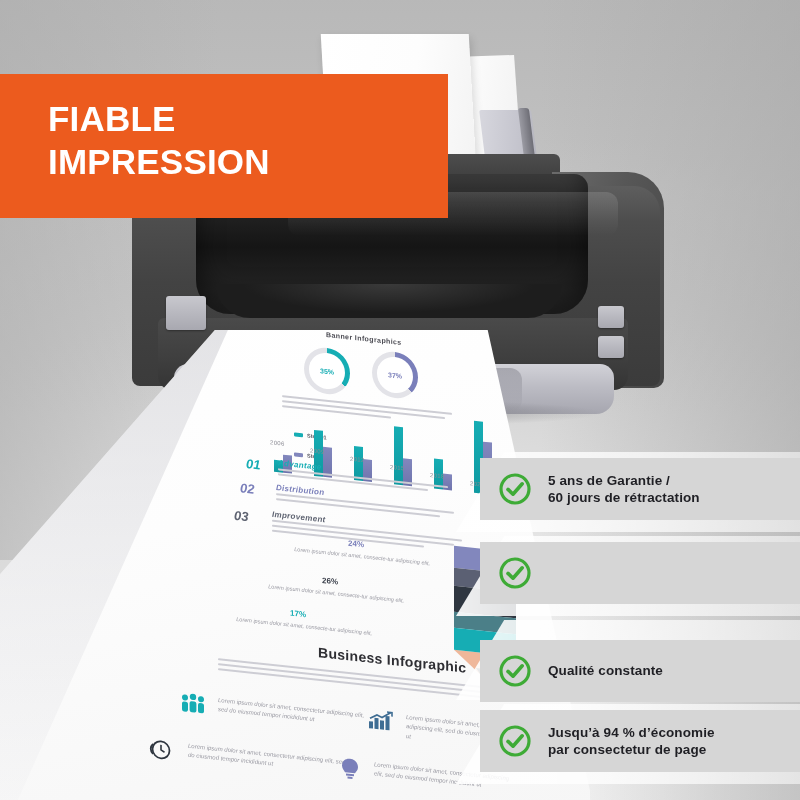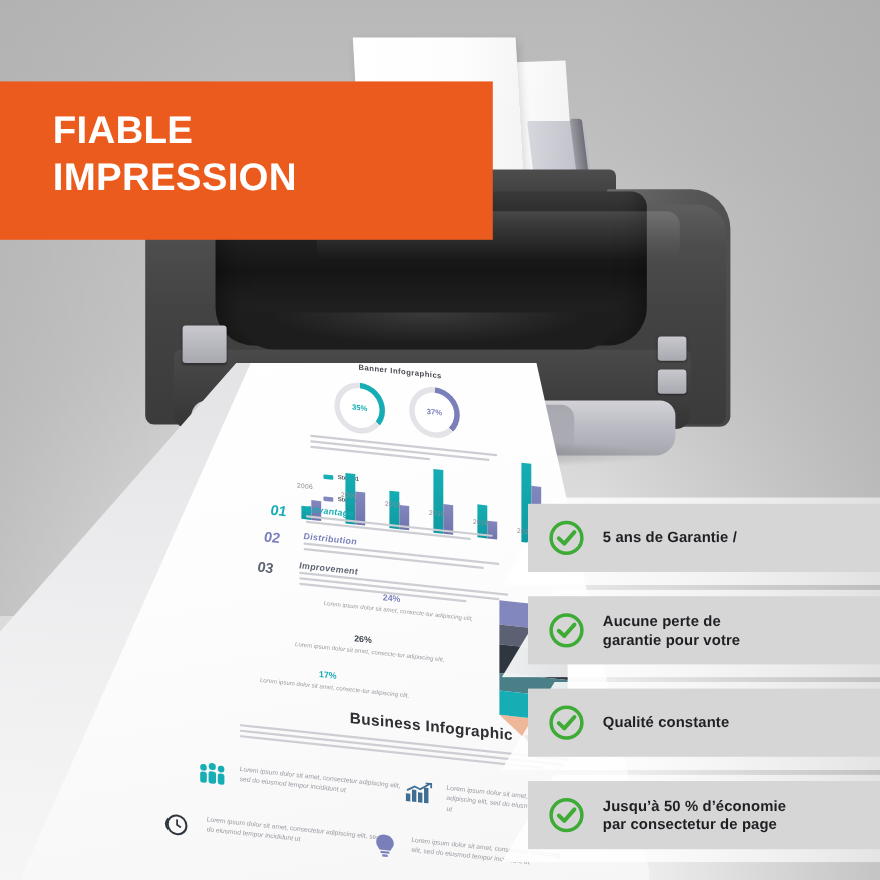--- a/index.html
+++ b/index.html
@@ -326,58 +326,55 @@
     <div class="card-wedge" style="top:0px;"></div>
     <div class="card" style="top:6px;">
       <span class="chk">
         <svg width="34" height="34" viewBox="0 0 34 34">
           <circle cx="17" cy="17" r="14" fill="none" stroke="#3eab36" stroke-width="3.2"></circle>
           <path d="M10 17.4 L15 22.2 L24.2 11.8" fill="none" stroke="#3eab36" stroke-width="3.6" stroke-linecap="round" stroke-linejoin="round"></path>
         </svg>
       </span>
       <span class="card-label">
         <div>5 ans de Garantie /</div>
+        <div>60 jours de rétractation</div>
       </span>
     </div>
 
     <div class="card-wedge" style="top:84px;"></div>
     <div class="card" style="top:90px;">
       <span class="chk">
         <svg width="34" height="34" viewBox="0 0 34 34">
           <circle cx="17" cy="17" r="14" fill="none" stroke="#3eab36" stroke-width="3.2"></circle>
           <path d="M10 17.4 L15 22.2 L24.2 11.8" fill="none" stroke="#3eab36" stroke-width="3.6" stroke-linecap="round" stroke-linejoin="round"></path>
         </svg>
       </span>
-      <span class="card-label">
-        <div>Aucune perte de</div>
-        <div>garantie pour votre</div>
-      </span>
     </div>
 
     <div class="card-wedge" style="top:168px;"></div>
-    <div class="card" style="top:174px;">
+    <div class="card" style="top:188px;">
       <span class="chk">
         <svg width="34" height="34" viewBox="0 0 34 34">
           <circle cx="17" cy="17" r="14" fill="none" stroke="#3eab36" stroke-width="3.2"></circle>
           <path d="M10 17.4 L15 22.2 L24.2 11.8" fill="none" stroke="#3eab36" stroke-width="3.6" stroke-linecap="round" stroke-linejoin="round"></path>
         </svg>
       </span>
       <span class="card-label">
         <div>Qualité constante</div>
       </span>
     </div>
 
     <div class="card-wedge" style="top:252px;"></div>
     <div class="card" style="top:258px;">
       <span class="chk">
         <svg width="34" height="34" viewBox="0 0 34 34">
           <circle cx="17" cy="17" r="14" fill="none" stroke="#3eab36" stroke-width="3.2"></circle>
           <path d="M10 17.4 L15 22.2 L24.2 11.8" fill="none" stroke="#3eab36" stroke-width="3.6" stroke-linecap="round" stroke-linejoin="round"></path>
         </svg>
       </span>
       <span class="card-label">
-        <div>Jusqu’à 50 % d’économie</div>
+        <div>Jusqu’à 94 % d’économie</div>
         <div>par consectetur de page</div>
       </span>
     </div>
 
   </div>
 </div>
 
 </body></html>

